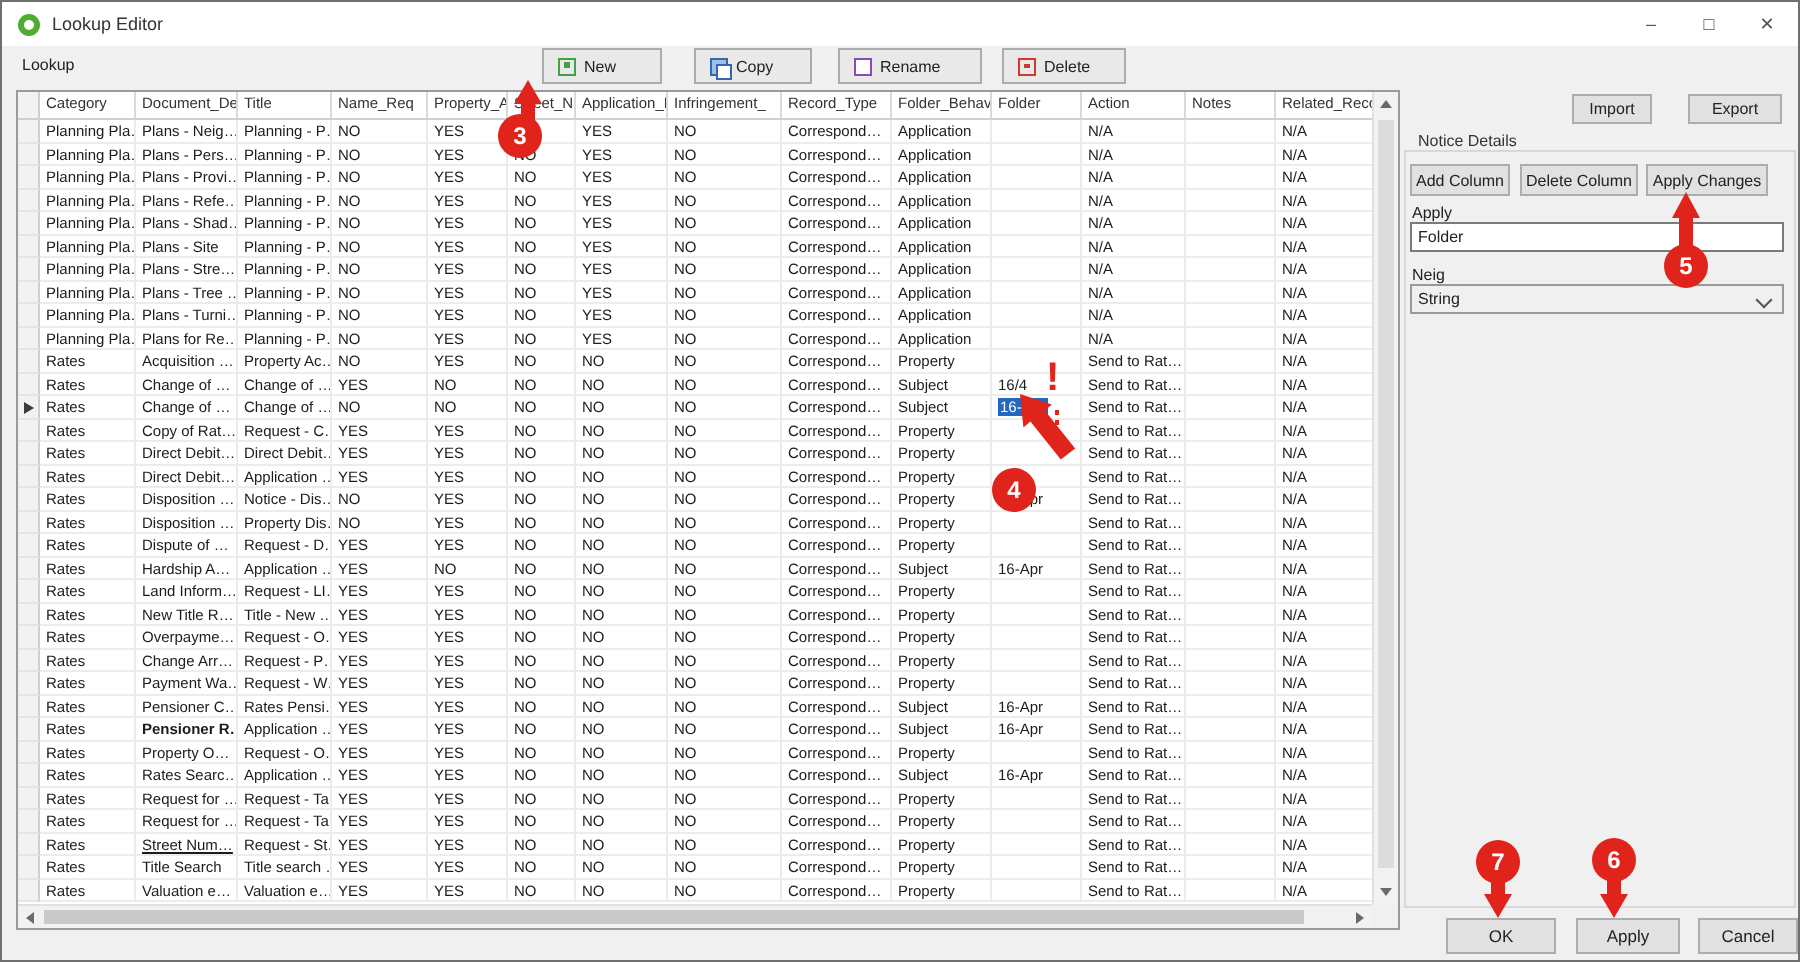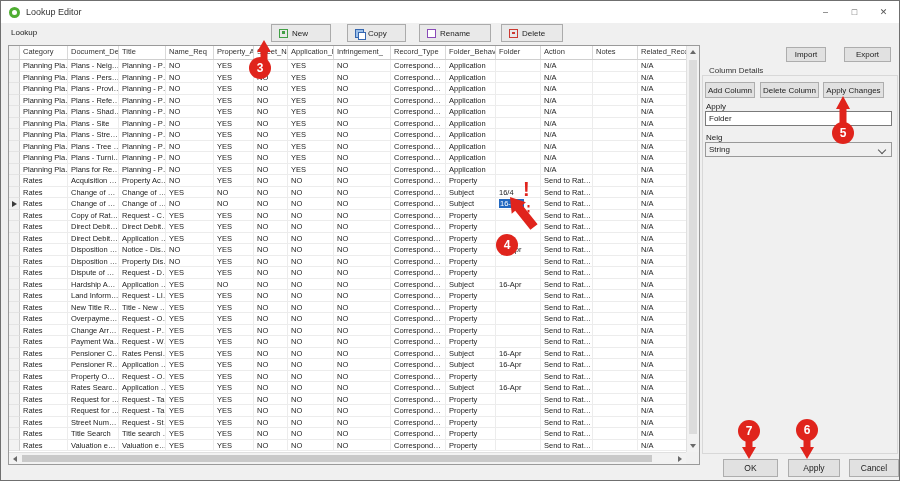--- a/index.html
+++ b/index.html
@@ -557,21 +557,21 @@
           <div class="cell" style="width: 55px;">Correspond…</div>
           <div class="cell" style="width: 50px;">Subject</div>
           <div class="cell" style="width: 45px;">16-Apr</div>
           <div class="cell" style="width: 52px;">Send to Rat…</div>
           <div class="cell" style="width: 45px;"></div>
           <div class="cell" style="width: 50px;">N/A</div>
         </div>
         <div class="grow">
           <div class="rowsel"></div>
           <div class="cell" style="width: 48px;">Rates</div>
-          <div class="cell" style="width: 51px;">Pensioner R…</div>
+          <div class="cell" style="width: 51px; font-weight: bold;">Pensioner R…</div>
           <div class="cell" style="width: 47px;">Application …</div>
           <div class="cell" style="width: 48px;">YES</div>
           <div class="cell" style="width: 40px;">YES</div>
           <div class="cell" style="width: 34px;">NO</div>
           <div class="cell" style="width: 46px;">NO</div>
           <div class="cell" style="width: 57px;">NO</div>
           <div class="cell" style="width: 55px;">Correspond…</div>
           <div class="cell" style="width: 50px;">Subject</div>
           <div class="cell" style="width: 45px;">16-Apr</div>
           <div class="cell" style="width: 52px;">Send to Rat…</div>
@@ -642,21 +642,21 @@
           <div class="cell" style="width: 55px;">Correspond…</div>
           <div class="cell" style="width: 50px;">Property</div>
           <div class="cell" style="width: 45px;"></div>
           <div class="cell" style="width: 52px;">Send to Rat…</div>
           <div class="cell" style="width: 45px;"></div>
           <div class="cell" style="width: 50px;">N/A</div>
         </div>
         <div class="grow">
           <div class="rowsel"></div>
           <div class="cell" style="width: 48px;">Rates</div>
-          <div class="cell" style="width: 51px;">Street Num…</div>
+          <div class="cell" style="width: 51px; text-decoration: underline;">Street Num…</div>
           <div class="cell" style="width: 47px;">Request - St…</div>
           <div class="cell" style="width: 48px;">YES</div>
           <div class="cell" style="width: 40px;">YES</div>
           <div class="cell" style="width: 34px;">NO</div>
           <div class="cell" style="width: 46px;">NO</div>
           <div class="cell" style="width: 57px;">NO</div>
           <div class="cell" style="width: 55px;">Correspond…</div>
           <div class="cell" style="width: 50px;">Property</div>
           <div class="cell" style="width: 45px;"></div>
           <div class="cell" style="width: 52px;">Send to Rat…</div>
@@ -708,21 +708,21 @@
       <div class="hthumb"></div>
       <div class="tri tri-right"></div>
     </div>
     <div class="corner"></div>
   </div>
 
   <div class="btn" style="left:785px;top:46px;width:40px;height:15px;">Import</div>
   <div class="btn" style="left:843px;top:46px;width:47px;height:15px;">Export</div>
 
   <div class="groupbox"></div>
-  <div class="group-label">Column Details</div>
+  <div class="group-label">Notice Details</div>
 
   <div class="btn" style="left:704px;top:81px;width:50px;height:16px;">Add Column</div>
   <div class="btn" style="left:759px;top:81px;width:59px;height:16px;">Delete Column</div>
   <div class="btn" style="left:822px;top:81px;width:61px;height:16px;">Apply Changes</div>
 
   <div class="lbl" style="left:705px;top:101px;">Apply</div>
   <div class="field input" style="left:704px;top:110px;width:187px;height:15px;">Folder</div>
 
   <div class="lbl" style="left:705px;top:132px;">Neig</div>
   <div class="field select" style="left:704px;top:141px;width:187px;height:15px;">

